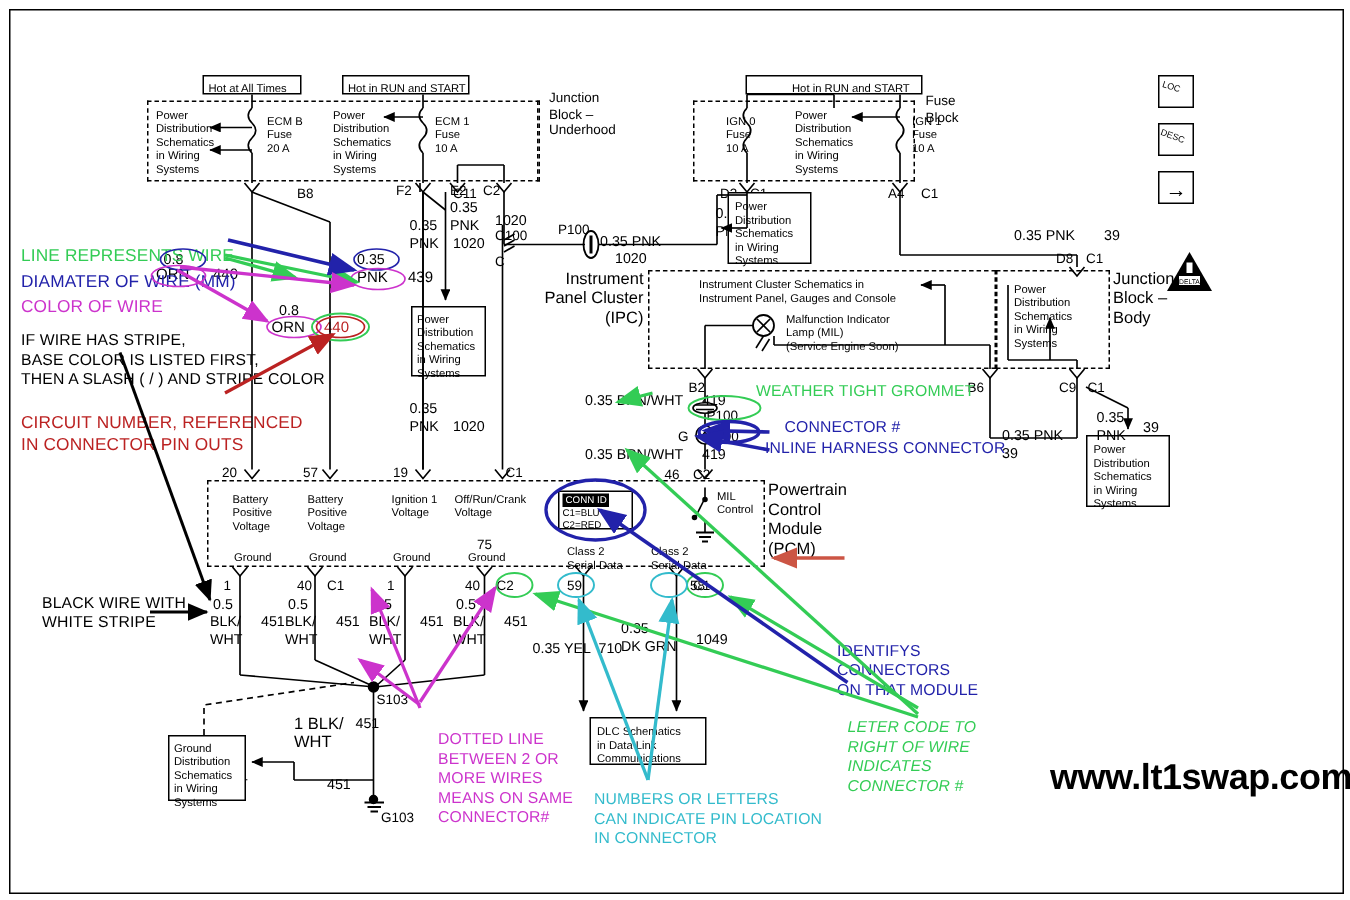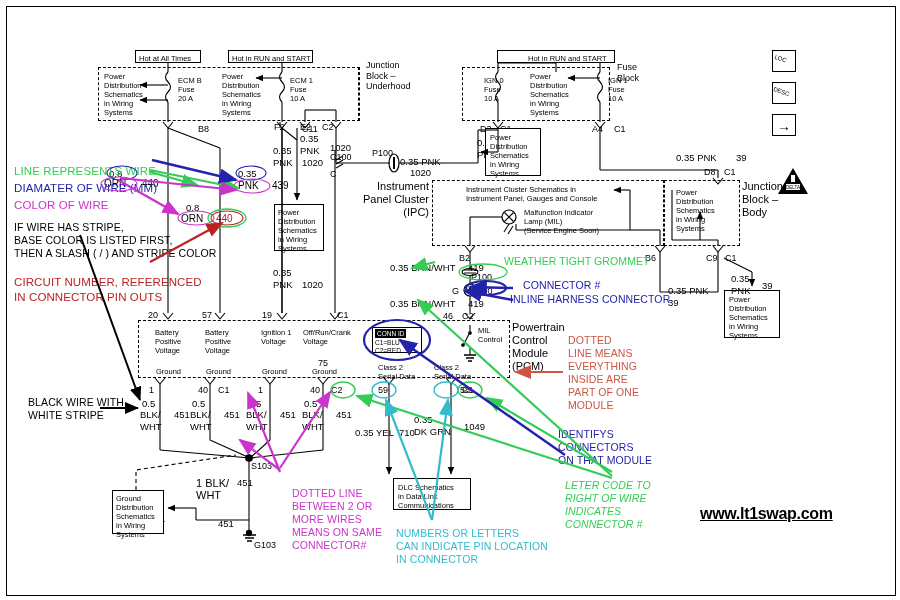--- a/index.html
+++ b/index.html
@@ -8,21 +8,21 @@
   #sheet{position:absolute;left:6px;top:6px;width:888px;height:588px;background:#fff;border:1px solid #000;}
   .t{position:absolute;font-size:7.5px;line-height:9px;color:#000;white-space:pre;}
   .t9{position:absolute;font-size:9px;line-height:10.5px;color:#000;white-space:pre;}
   .t10{position:absolute;font-size:10px;line-height:12px;color:#000;white-space:pre;}
   .t11{position:absolute;font-size:11px;line-height:13px;color:#000;white-space:pre;}
   .box{position:absolute;border:1px solid #000;background:#fff;box-sizing:border-box;}
   .dash{position:absolute;border:1.4px dashed #000;box-sizing:border-box;}
   .ann{position:absolute;white-space:pre;font-size:11.5px;line-height:14.5px;letter-spacing:.1px;}
   .ann.sm{font-size:10.5px;line-height:13px;}
   svg.ov{position:absolute;left:0;top:0;width:900px;height:600px;pointer-events:none;}
-  .url{position:absolute;font-size:16px;font-weight:bold;letter-spacing:-.3px;text-decoration:underline;}
+  .url{position:absolute;font-size:24px;font-weight:bold;letter-spacing:-.3px;}
   .icb{position:absolute;border:1.3px solid #000;background:#fff;box-sizing:border-box;}
 </style>
 </head>
 <body>
 
 <div id="page">
   <div id="sheet"></div>
 
   <div class="box" style="left:135px;top:50px;width:66px;height:13px;">
     <div class="t" style="left:3px;top:2.5px;">Hot at All Times</div>
@@ -79,21 +79,21 @@
   </div>
   <div class="icb" style="left:772px;top:82px;width:24px;height:22px;">
     <span class="t" style="left:2px;top:2px;font-size:6px;transform:rotate(20deg);transform-origin:left top;">DESC</span>
   </div>
   <div class="icb" style="left:772px;top:114px;width:24px;height:22px;">
     <span style="position:absolute;left:4px;top:4px;font-size:14px;line-height:14px;">→</span>
   </div>
 
   <div class="t9" style="left:198px;top:124px;">B8</div>
   <div class="t9" style="left:302px;top:124px;">C11</div>
-  <div class="t9" style="left:274px;top:122px;">F2</div>
+  <div class="t9" style="left:264px;top:122px;">F2</div>
   <div class="t9" style="left:300px;top:122px;">E2</div>
   <div class="t9" style="left:322px;top:122px;">C2</div>
   <div class="t9" style="left:480px;top:124px;">D3</div>
   <div class="t9" style="left:500px;top:124px;">C1</div>
   <div class="t9" style="left:592px;top:124px;">A4</div>
   <div class="t9" style="left:614px;top:124px;">C1</div>
 
   <div class="t10" style="left:109px;top:168px;font-size:9.5px;">0.8</div>
   <div class="t10" style="left:104px;top:178px;font-size:10px;">ORN</div>
   <div class="t10" style="left:142px;top:178px;font-size:10px;">440</div>
@@ -568,26 +568,20 @@
 BETWEEN 2 OR
 MORE WIRES
 MEANS ON SAME
 CONNECTOR#</div>
   <div class="ann sm" style="left:396px;top:527px;color:#33bbcc;">NUMBERS OR LETTERS
 CAN INDICATE PIN LOCATION
 IN CONNECTOR</div>
   <div class="ann sm" style="left:504px;top:255px;color:#33cc55;">WEATHER TIGHT GROMMET</div>
   <div class="ann sm" style="left:523px;top:279px;color:#2222aa;">CONNECTOR #</div>
   <div class="ann sm" style="left:510px;top:293px;color:#2222aa;">INLINE HARNESS CONNECTOR</div>
-  <div class="ann sm" style="left:568px;top:334px;color:#cc5544;">DOTTED
-LINE MEANS
-EVERYTHING
-INSIDE ARE
-PART OF ONE
-MODULE</div>
   <div class="ann sm" style="left:558px;top:428px;color:#2222aa;">IDENTIFYS
 CONNECTORS
 ON THAT MODULE</div>
   <div class="ann sm" style="left:565px;top:479px;color:#33cc55;font-style:italic;">LETER CODE TO
 RIGHT OF WIRE
 INDICATES
 CONNECTOR #</div>
 
   <div class="url" style="left:700px;top:505px;">www.lt1swap.com</div>
 </div>

